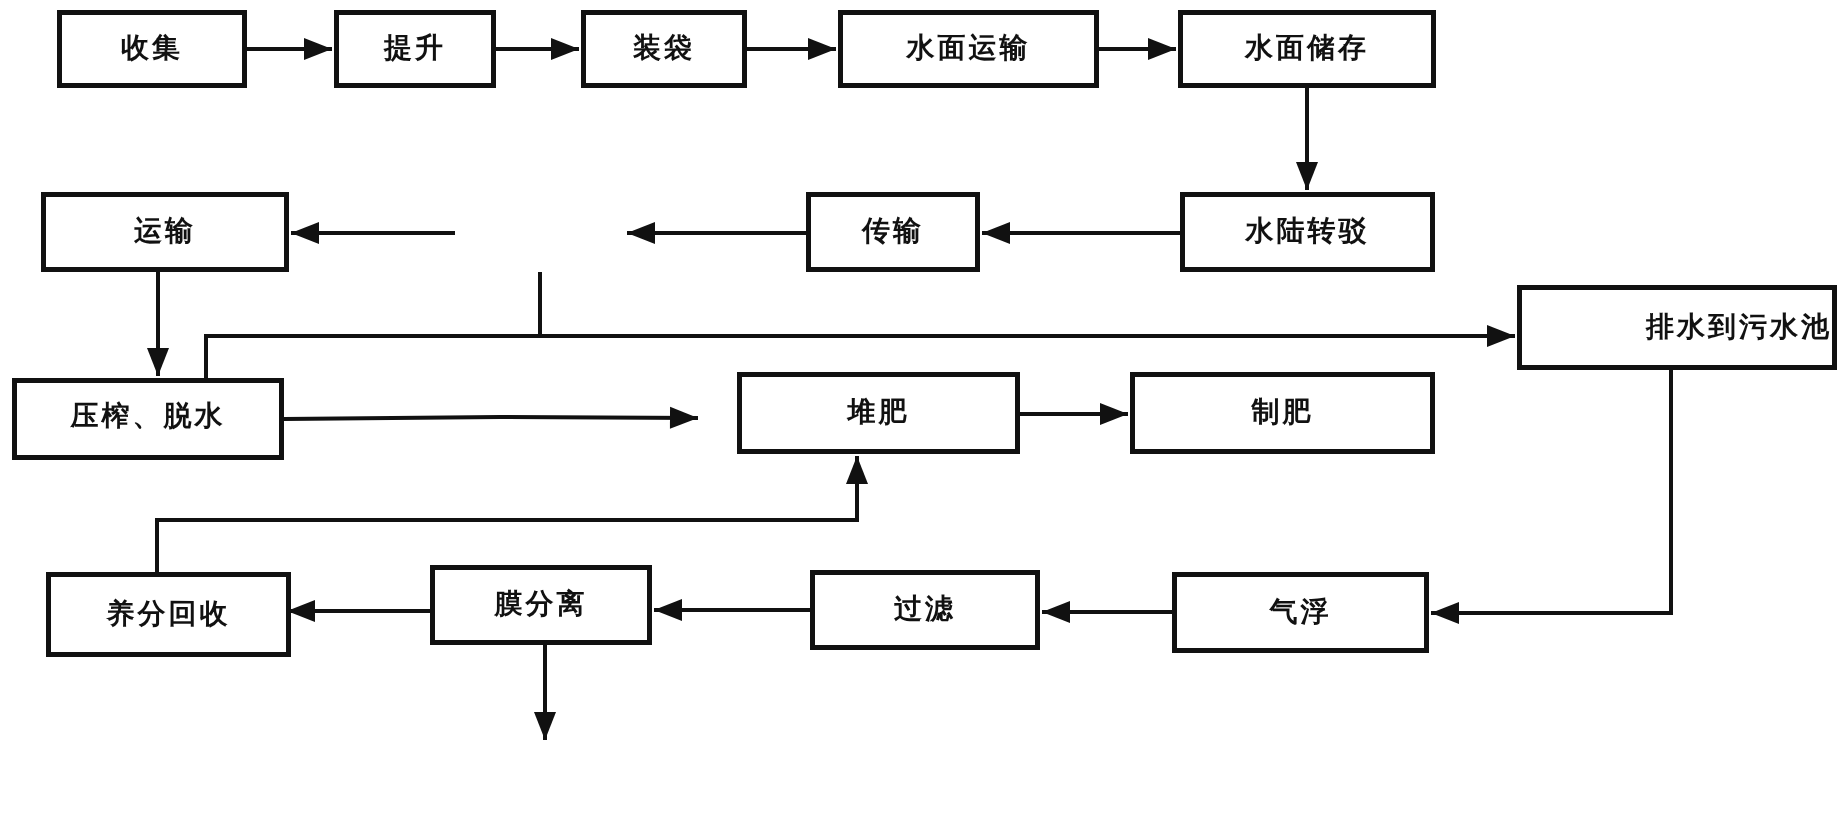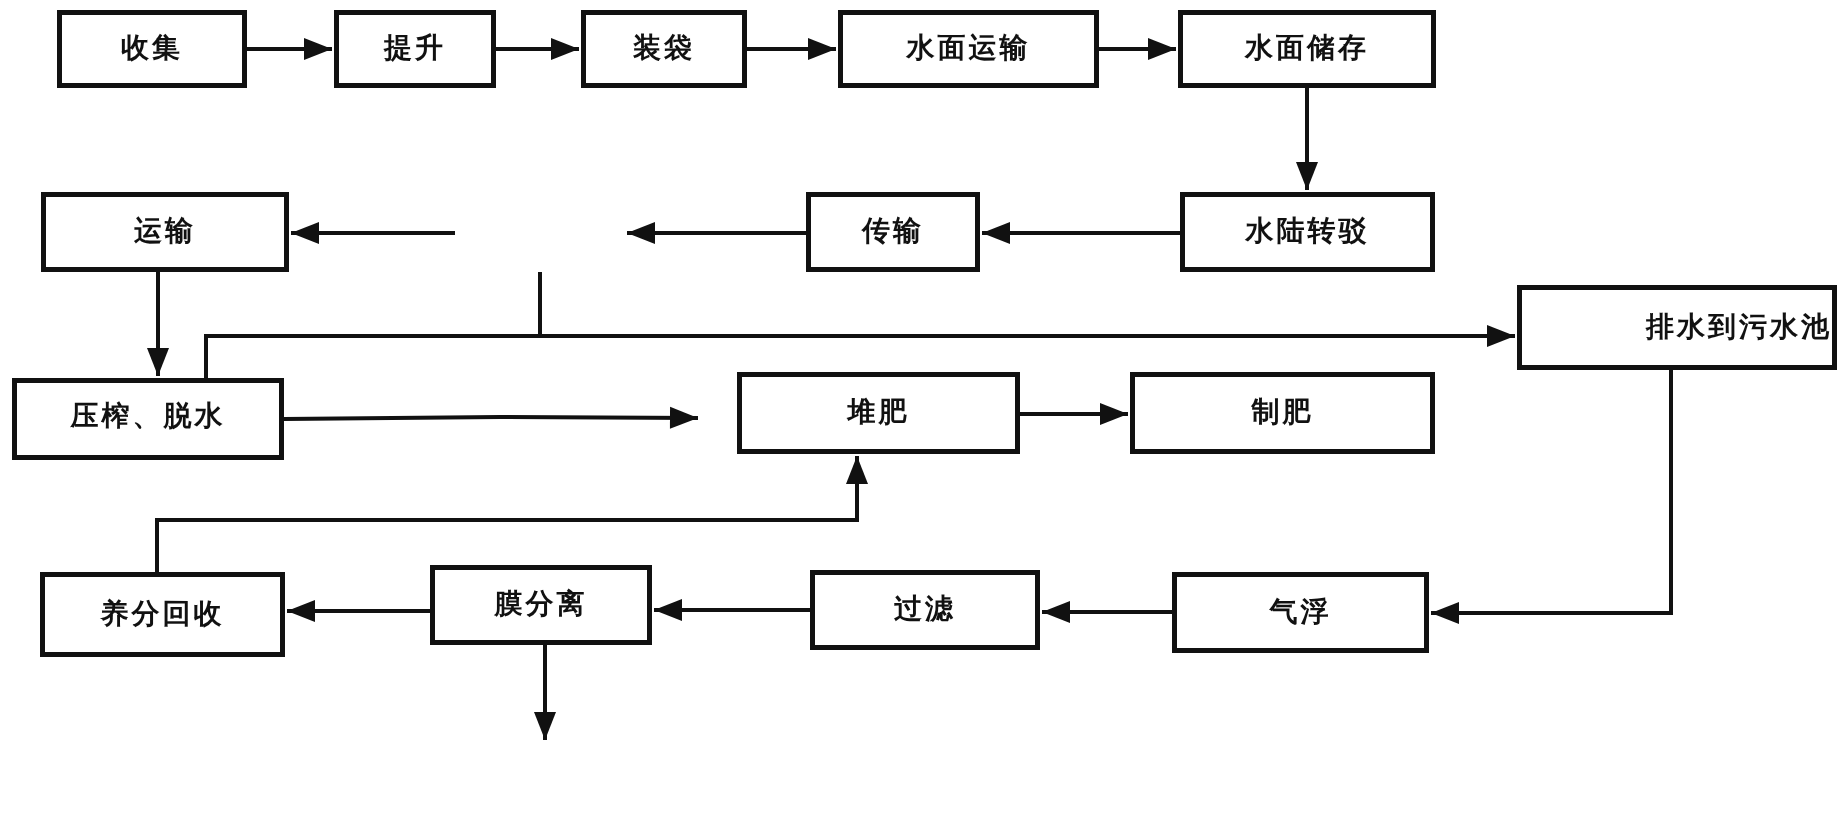--- a/index.html
+++ b/index.html
@@ -122,21 +122,21 @@
     </div>
     <div class="flow-node" style="left: 12px; top: 378px; width: 272px; height: 82px; border-width: 5px; font-family: Liberation Mono, monospace;">
       <span class="label">压榨、脱水</span>
     </div>
     <div class="flow-node" style="left: 700px; top: 372px; width: 283px; height: 82px; border-width: 5px; margin-left: 37px;">
       <span class="label">堆肥</span>
     </div>
     <div class="flow-node" style="left: 1130px; top: 372px; width: 305px; height: 82px; border-width: 5px;">
       <span class="label">制肥</span>
     </div>
-    <div class="flow-node" style="left: 40px; top: 572px; width: 245px; height: 85px; border-width: 5px; justify-content: center;">
+    <div class="flow-node" style="left: 46px; top: 572px; width: 245px; height: 85px; border-width: 5px; justify-content: center;">
       <span class="label">养分回收</span>
     </div>
     <div class="flow-node" style="left: 430px; top: 565px; width: 222px; height: 80px; border-width: 5px;">
       <span class="label">膜分离</span>
     </div>
     <div class="flow-node" style="left: 810px; top: 570px; width: 230px; height: 80px; border-width: 5px;">
       <span class="label">过滤</span>
     </div>
     <div class="flow-node" style="left: 1172px; top: 572px; width: 257px; height: 81px; border-width: 5px;">
       <span class="label">气浮</span>

